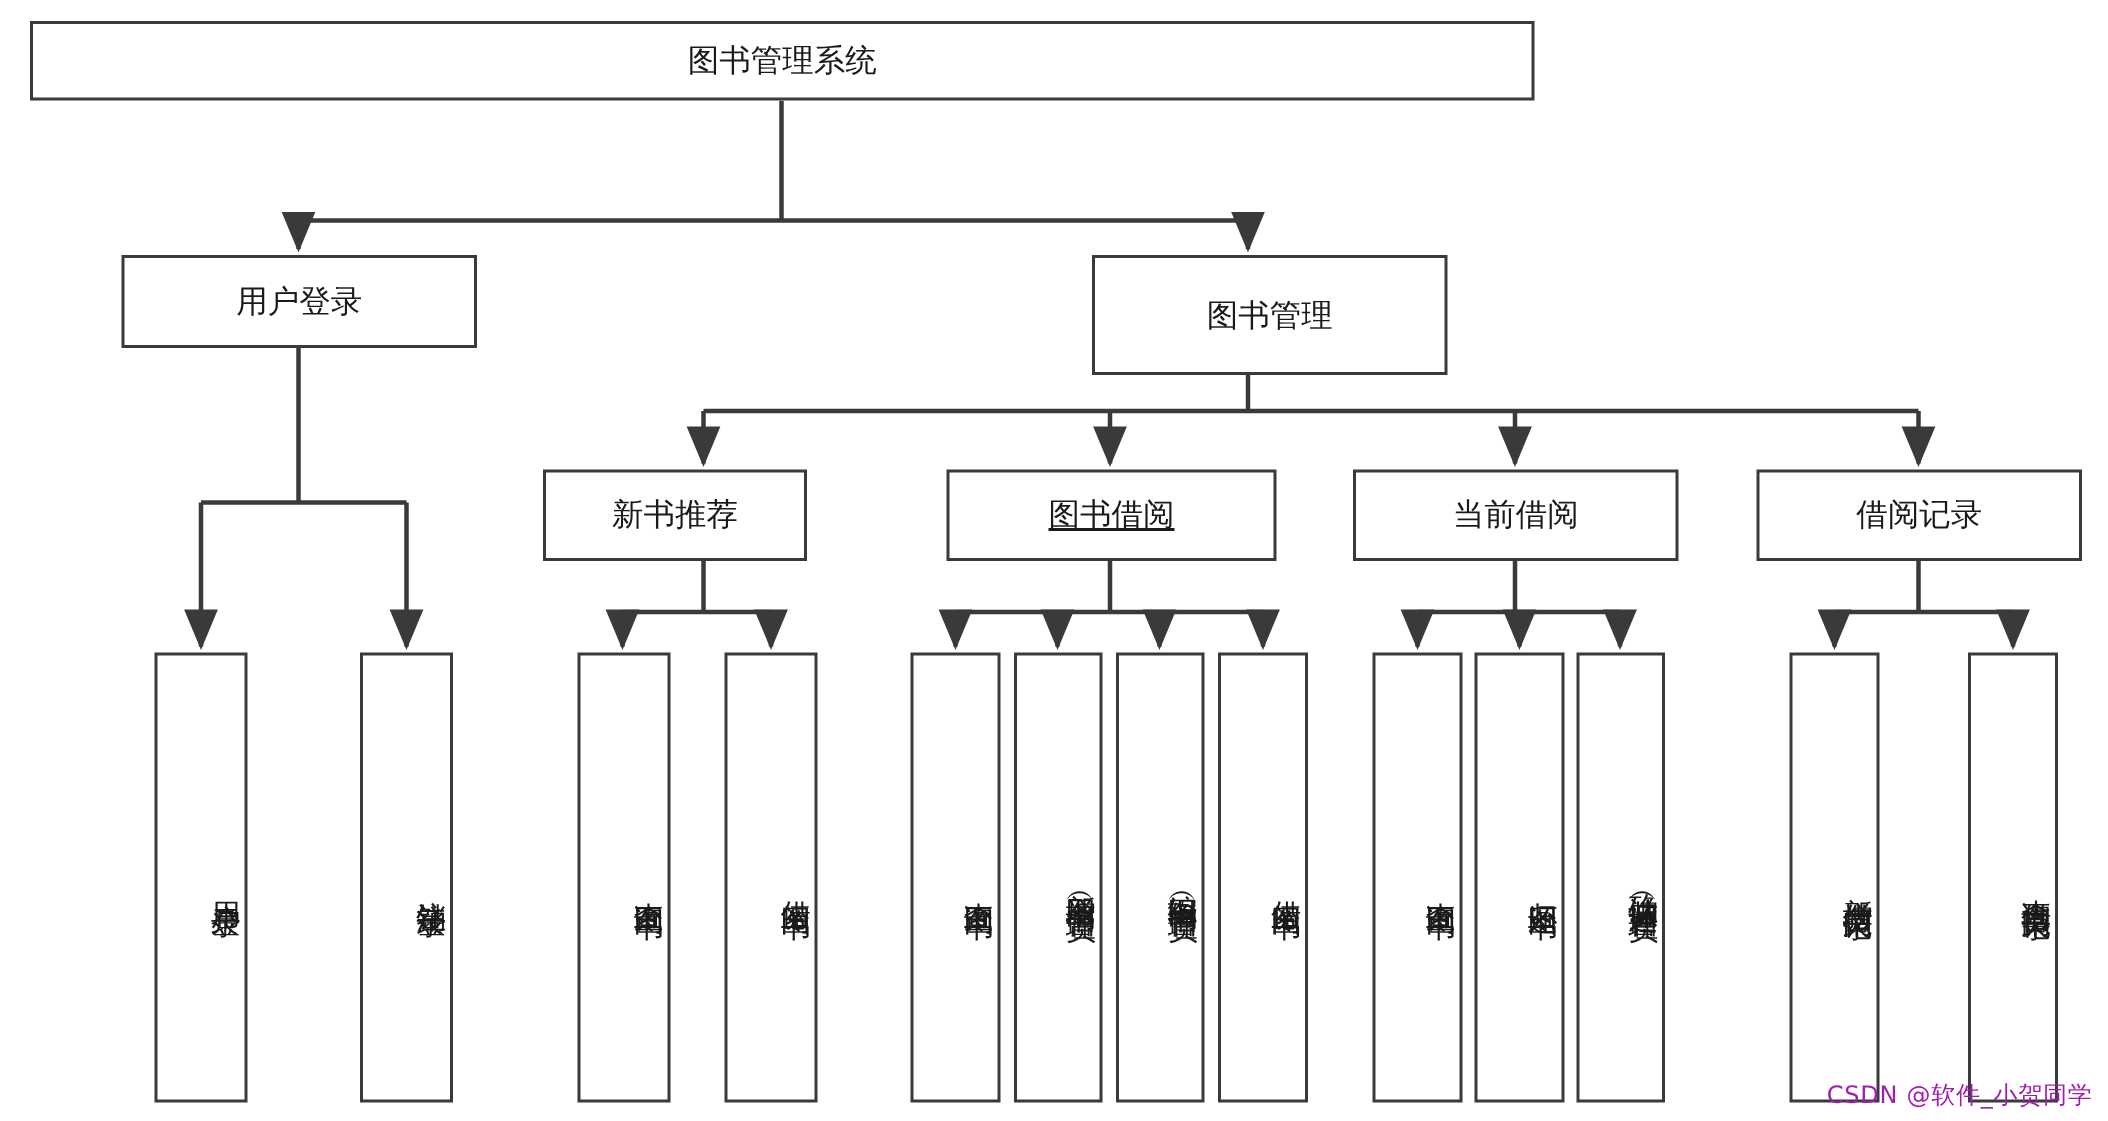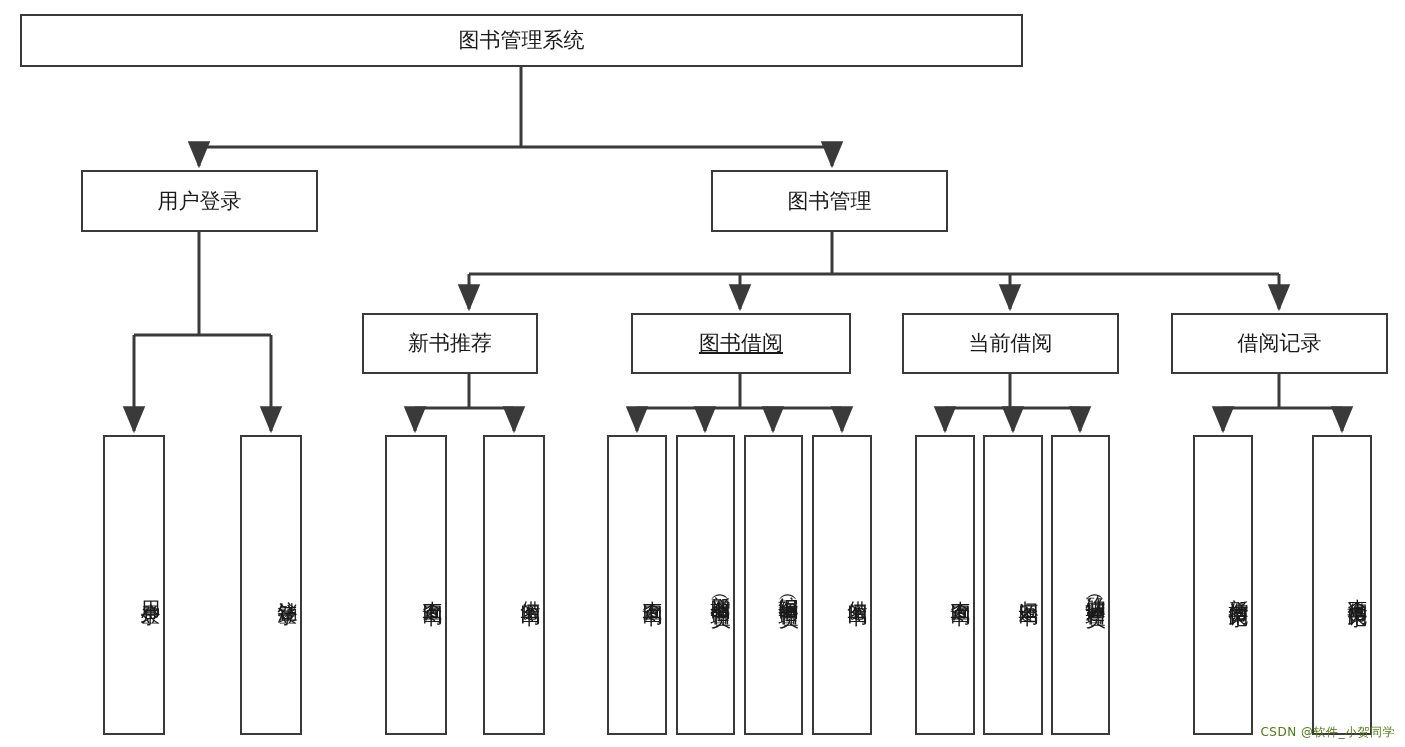--- a/index.html
+++ b/index.html
@@ -56,22 +56,22 @@
     width: 1405px;
     height: 747px;
     z-index: 1;
     pointer-events: none;
   }
   
   #watermark {
     position: absolute;
     right: 10px;
     bottom: 6px;
-    font-size: 12px;
-    color: #4d7c0f;
+    font-size: 16px;
+    color: #a21caf;
     z-index: 5;
     white-space: nowrap;
     letter-spacing: 0.5px;
   }
 </style>
 </head>
 <body>
 
 <div id="canvas">
 
@@ -129,21 +129,21 @@
     </g>
   </svg>
 
   <div class="node h" style="left: 20px; top: 14px; width: 1003px; height: 53px;">
     <span class="lbl">图书管理系统</span>
   </div>
 
   <div class="node h" style="left: 81px; top: 170px; width: 237px; height: 62px;">
     <span class="lbl">用户登录</span>
   </div>
-  <div class="node h" style="left: 711px; top: 170px; width: 237px; height: 62px;">
+  <div class="node h" style="left: 728px; top: 170px; width: 237px; height: 80px;">
     <span class="lbl">图书管理</span>
   </div>
 
   <div class="node h" style="left: 362px; top: 313px; width: 176px; height: 61px;">
     <span class="lbl">新书推荐</span>
   </div>
   <div class="node h" style="left: 631px; top: 313px; width: 220px; height: 61px; text-decoration: underline;">
     <span class="lbl">图书借阅</span>
   </div>
   <div class="node h" style="left: 1171px; top: 313px; width: 217px; height: 61px;">

